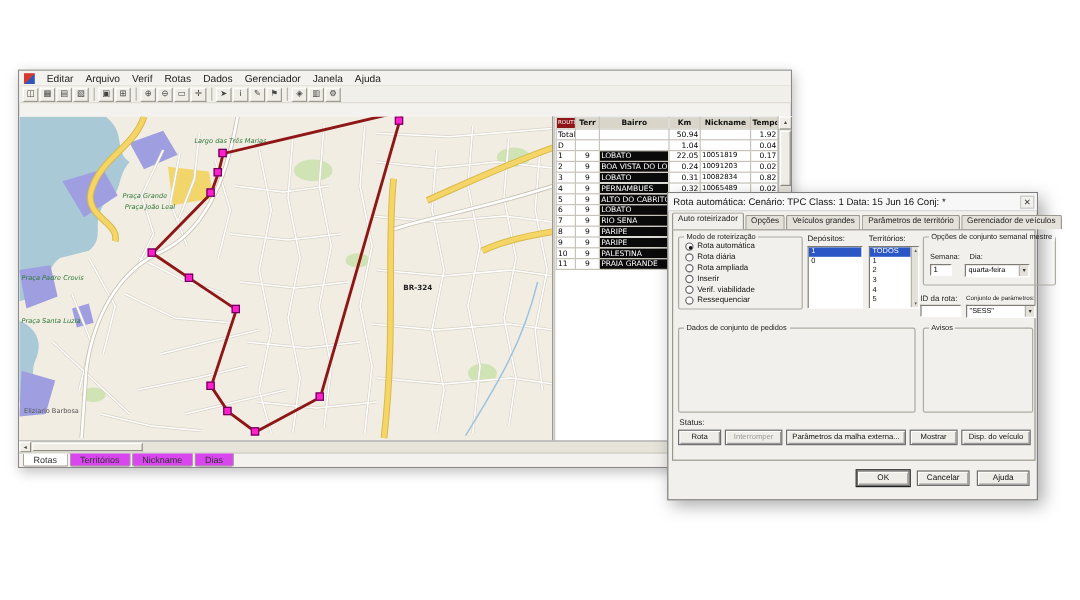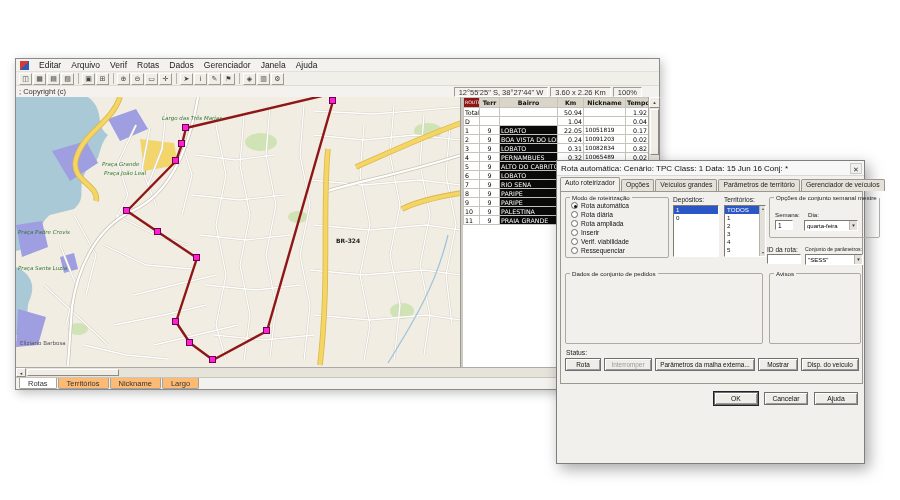--- a/index.html
+++ b/index.html
@@ -65,26 +65,26 @@
   .vs-thumb{position:absolute;left:1px;top:12px;width:9px;height:46px;background:#efede6;
     border:1px solid;border-color:#fff #8e8b82 #8e8b82 #fff}
   .hs-le{left:0;top:0;width:10px;height:9px}
   .hs-ri{right:0;top:0;width:10px;height:9px}
   .hs-thumb{position:absolute;left:11px;top:1px;width:92px;height:7px;background:#efede6;
     border:1px solid;border-color:#fff #8e8b82 #8e8b82 #fff}
 
   
   .bottomtabs{position:absolute;left:0;top:318px;right:0;height:12px;display:flex;
     padding-left:3px;background:#f4f2ee;border-top:1px solid #c9c5ba}
-  .btab{font-size:7.5px;padding:1px 8px 0;background:#fdba74;border:1px solid #a6a299;border-top:none;
+  .btab{font-size:7.5px;padding:1px 8px 0;background:#d946ef;border:1px solid #a6a299;border-top:none;
     margin-right:1px;color:#333;border-radius:0 0 2px 2px;white-space:nowrap}
   .btab.active{background:#fff}
 
   
-  .dialog{position:absolute;left:556px;top:160px;width:309px;height:304px;background:#f1f0ec;
+  .dialog{position:absolute;left:556px;top:160px;width:309px;height:257px;background:#f1f0ec;
     border:1px solid #7e7e7e;box-shadow:4px 5px 14px rgba(0,0,0,.35);z-index:10}
   .dtitle{position:absolute;left:0;top:0;right:0;height:15px;background:#f7f7f7;
     border-bottom:1px solid #d8d8d8;font-size:8px;line-height:15px;padding-left:4px;color:#111;
     white-space:nowrap;overflow:hidden}
   .dclose{position:absolute;right:2px;top:2px;width:12px;height:11px;font-size:7px;line-height:11px;
     text-align:center;color:#333;background:#f1f0ec;border:1px solid #c9c9c9}
   .dtabs{position:absolute;left:3px;top:16px;right:3px;height:14px;display:flex;align-items:flex-end}
   .dtab{font-size:6.8px;padding:1px 4px 0;background:#e4e1da;border:1px solid #9a978e;border-bottom:none;
     margin-right:1px;height:12px;border-radius:2px 2px 0 0;color:#222;white-space:nowrap}
   .dtab.active{background:#f1f0ec;height:14px;position:relative;z-index:2}
@@ -173,28 +173,20 @@
       <button class="tb-btn">➤</button>
       <button class="tb-btn">ℹ</button>
       <button class="tb-btn">✎</button>
       <button class="tb-btn">⚑</button>
       <span class="tb-sep"></span>
       <button class="tb-btn">◈</button>
       <button class="tb-btn">▥</button>
       <button class="tb-btn">⚙</button>
     </div>
 
-  <div class="infobar">
-    <span>; Copyright (c)</span>
-    <span class="readouts">
-      <span class="readout">12°55'25" S, 38°27'44" W</span>
-      <span class="readout">3.60 x 2.26 Km</span>
-      <span class="readout">100%</span>
-    </span>
-  </div>
 
   <div class="client">
 
     <div class="map">
       <svg width="445" height="270" viewBox="0 0 445 270">
         <defs>
           <g id="sts" fill="none">
             <path d="M120,28 L102,66 L112,98 L96,130"></path>
             <path d="M134,30 L126,72 L140,108"></path>
             <path d="M150,14 L146,52 L132,88"></path>
@@ -430,21 +422,21 @@
   <div class="hscroll">
     <div class="sb-btn hs-le">◂</div>
     <div class="hs-thumb"></div>
     <div class="sb-btn hs-ri">▸</div>
   </div>
 
   <div class="bottomtabs">
       <span class="btab active">Rotas</span>
       <span class="btab">Territórios</span>
       <span class="btab">Nickname</span>
-      <span class="btab">Largo</span>
+      <span class="btab">Dias</span>
     </div>
 </div>
 
 <div class="dialog">
   <div class="dtitle">
     <span>Rota automática:   Cenário: TPC   Class: 1   Data: 15 Jun 16   Conj: *</span>
   </div>
   <div class="dclose">✕</div>
 
   <div class="dtabs">

